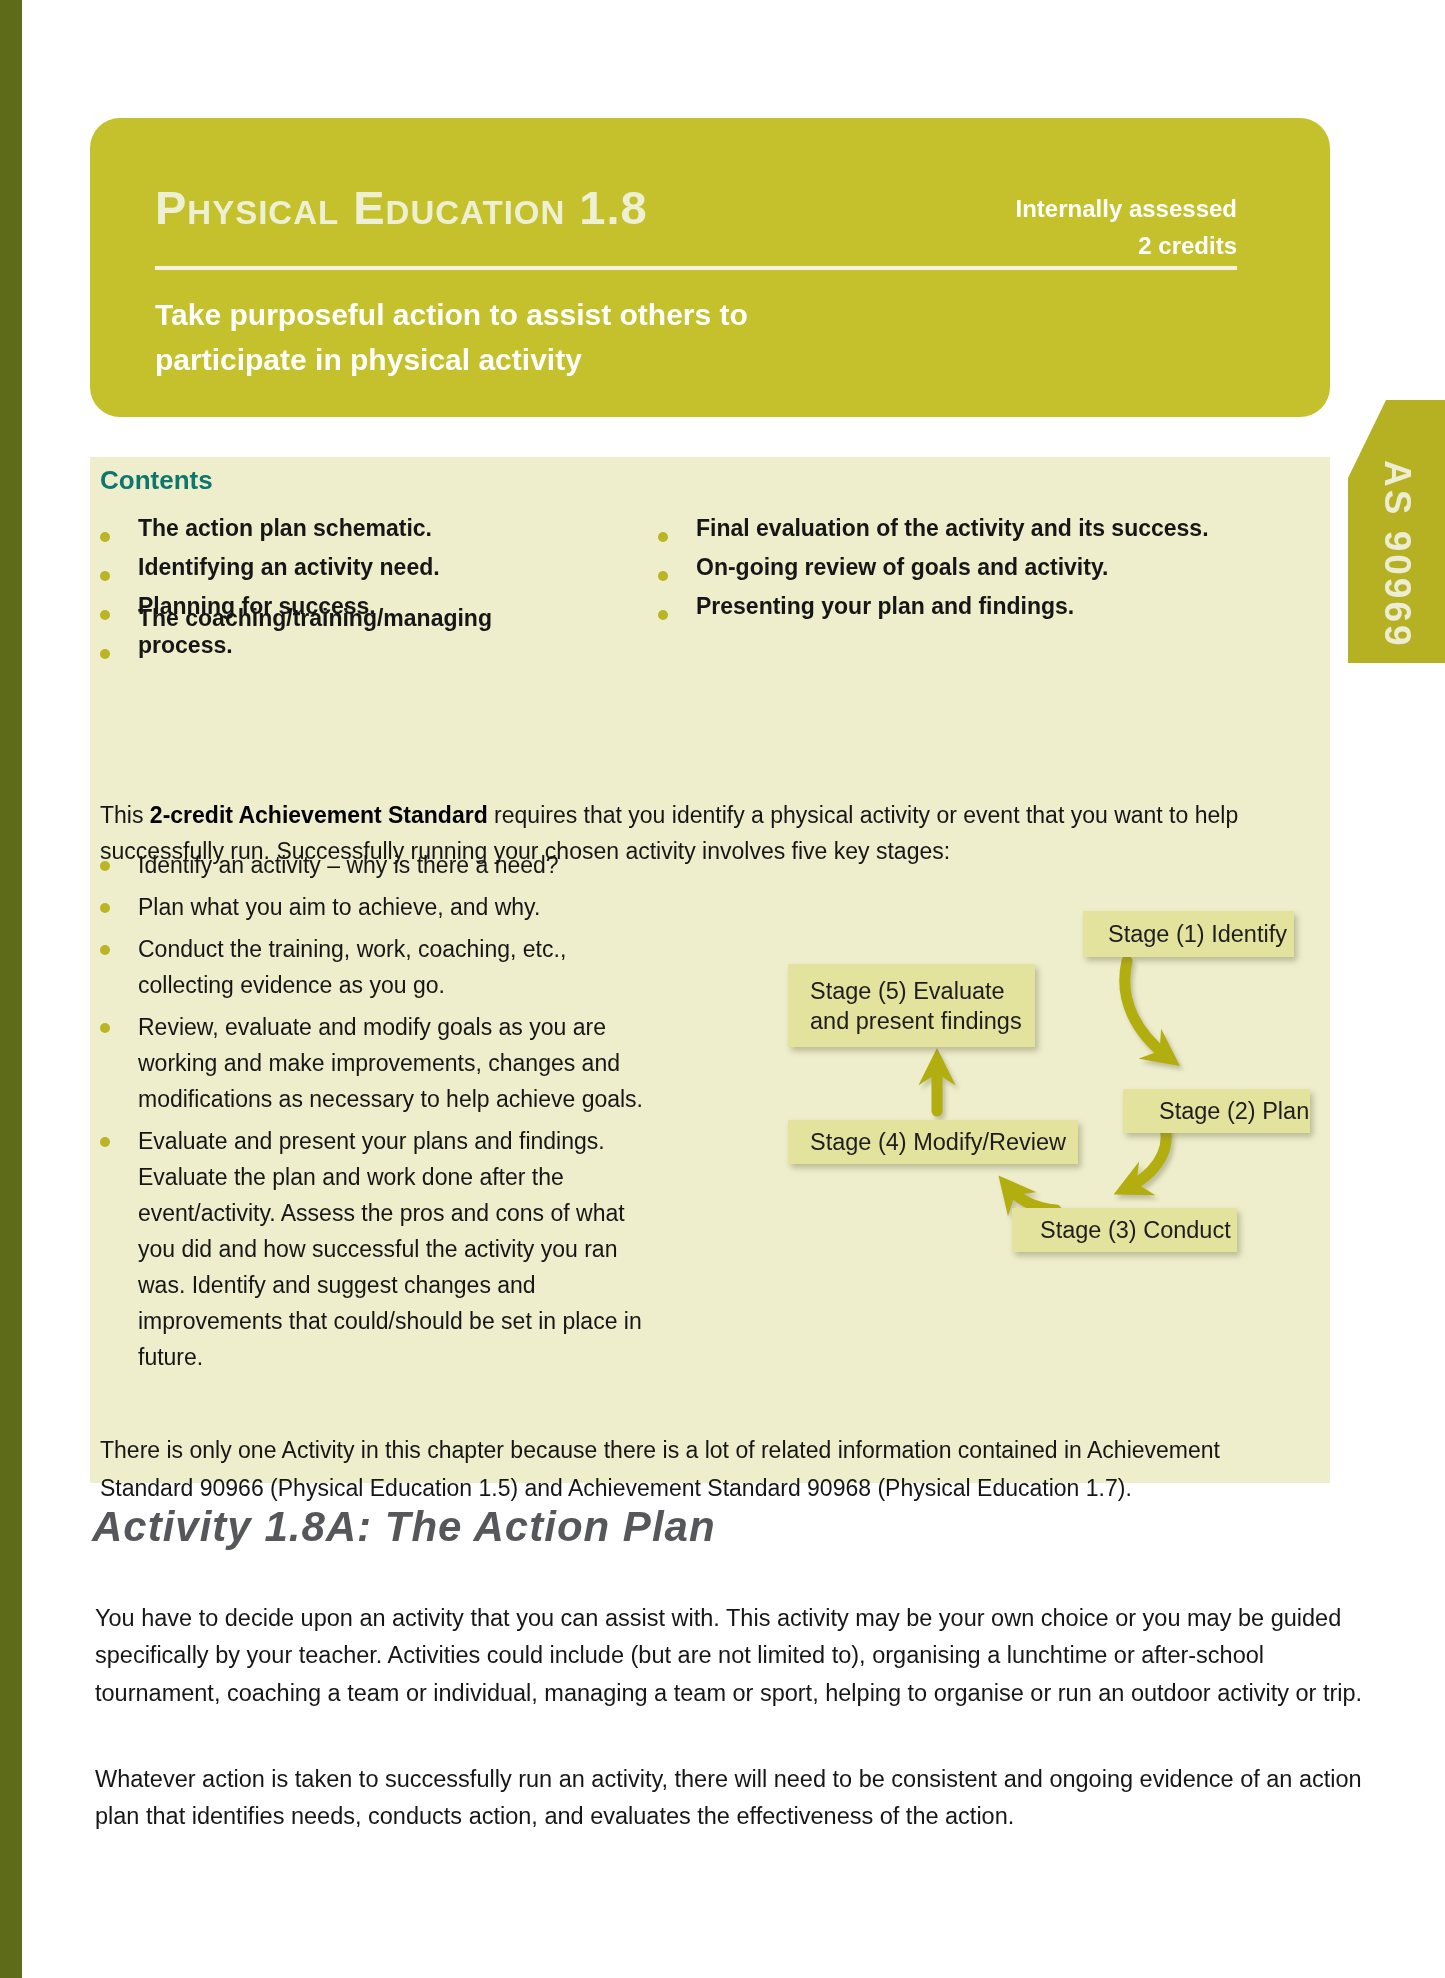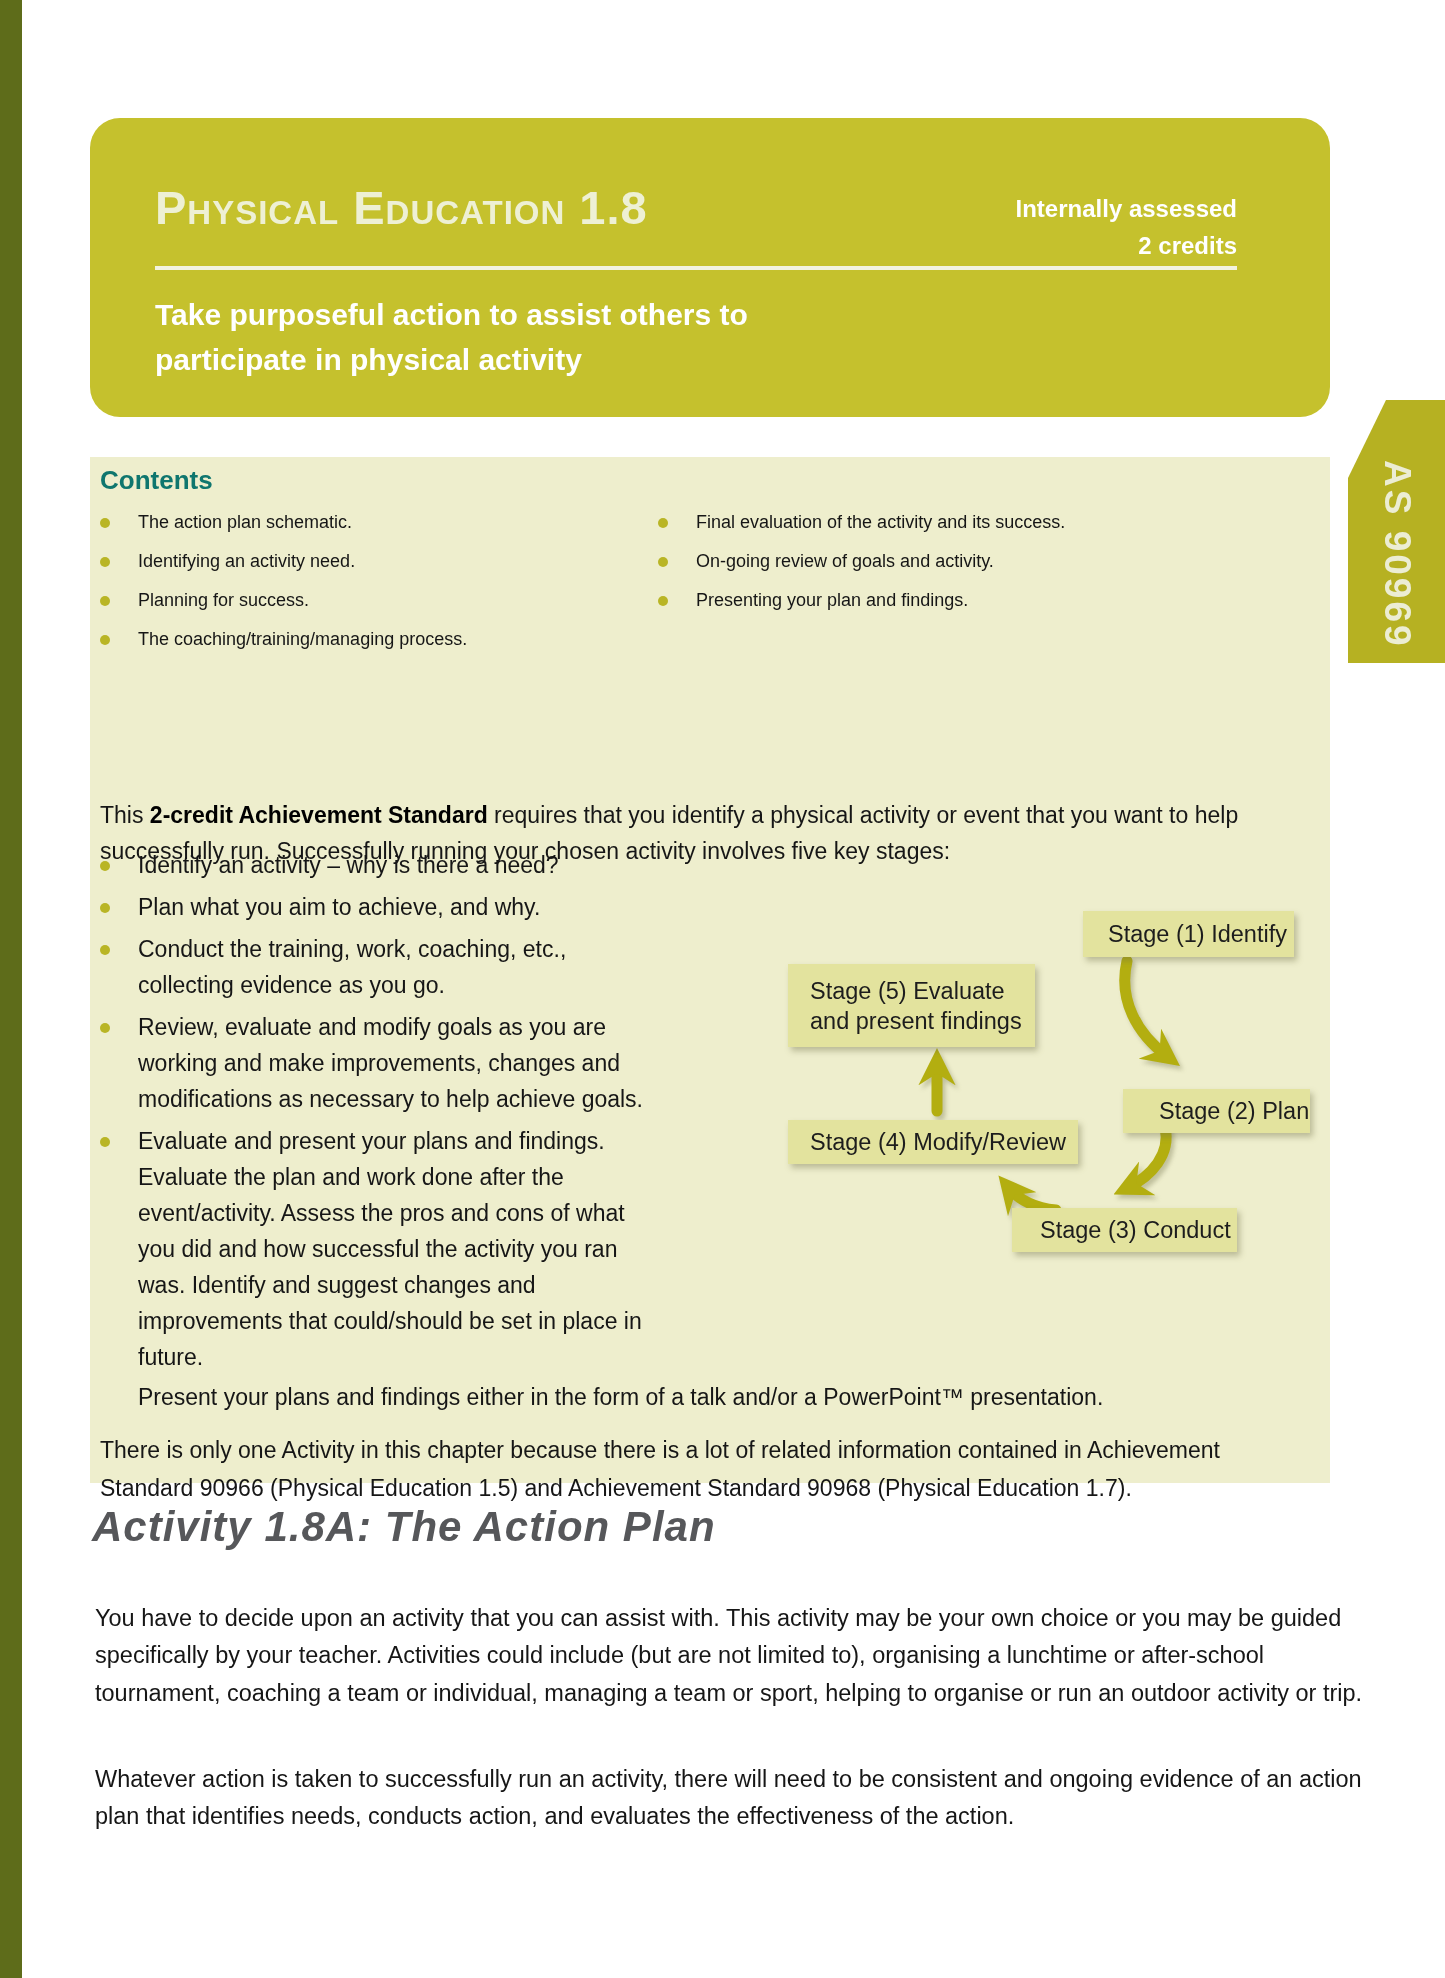--- a/index.html
+++ b/index.html
@@ -51,21 +51,21 @@
   .bullet-list{list-style:none;margin:0;padding:0;}
   .bullet-list li{display:flex;align-items:flex-start;}
   .dot{
     flex:0 0 auto;width:10px;height:10px;border-radius:50%;
     background:var(--bullet-dot,#b9b525);margin:14px 0 0 0;
   }
   .contents-cols{position:absolute;top:46px;left:10px;}
   .contents-col{position:absolute;top:0;}
   .col1{left:0;width:470px;}
   .col2{left:558px;width:600px;}
-  .contents-col li{height:39px;align-items:center;font-size:18px;}
+  .contents-col li{height:39px;align-items:flex-end;font-size:23px;font-weight:bold;}
   .contents-col .dot{margin-top:0;}
   .contents-col .li-text{margin-left:28px;}
 
   .headsup-heading{
     position:absolute;left:10px;top:212px;width:1100px;
     font-size:29.5px;font-weight:700;line-height:42px;color:var(--heading-gray,#56575a);
   }
   .intro{position:absolute;left:10px;top:317px;width:1225px;font-size:23px;line-height:36px;}
   .intro b{color:#000000;}
 
@@ -178,21 +178,20 @@
       <li>
           <span class="dot"></span>
           <span class="li-text">Review, evaluate and modify goals as you are working and make improvements, changes and modifications as necessary to help achieve goals.</span>
         </li>
       <li>
           <span class="dot"></span>
           <span class="li-text">Evaluate and present your plans and findings. Evaluate the plan and work done after the event/activity. Assess the pros and cons of what you did and how successful the activity you ran was. Identify and suggest changes and improvements that could/should be set in place in future.</span>
         </li>
     </ul>
 
-    <p class="present-note">Present your plans and findings either in the form of a talk and/or a PowerPoint™ presentation.</p>
     <p class="closing">There is only one Activity in this chapter because there is a lot of related information contained in Achievement Standard 90966 (Physical Education 1.5) and Achievement Standard 90968 (Physical Education 1.7).</p>
 
     <div class="diagram">
       <svg width="550" height="360" viewBox="0 0 550 360">
         <defs>
           <marker id="ah" viewBox="0 0 10 10" refX="6" refY="5" markerWidth="3.4" markerHeight="3.4" orient="auto-start-reverse">
             <path d="M0,0 L10,5 L0,10 L3.2,5 z" fill="#b3ae10"></path>
           </marker>
         </defs>
         <g stroke="#b3ae10" stroke-width="11" fill="none" stroke-linecap="round" style="filter:drop-shadow(3px 4px 2px rgba(110,110,70,.35))">

